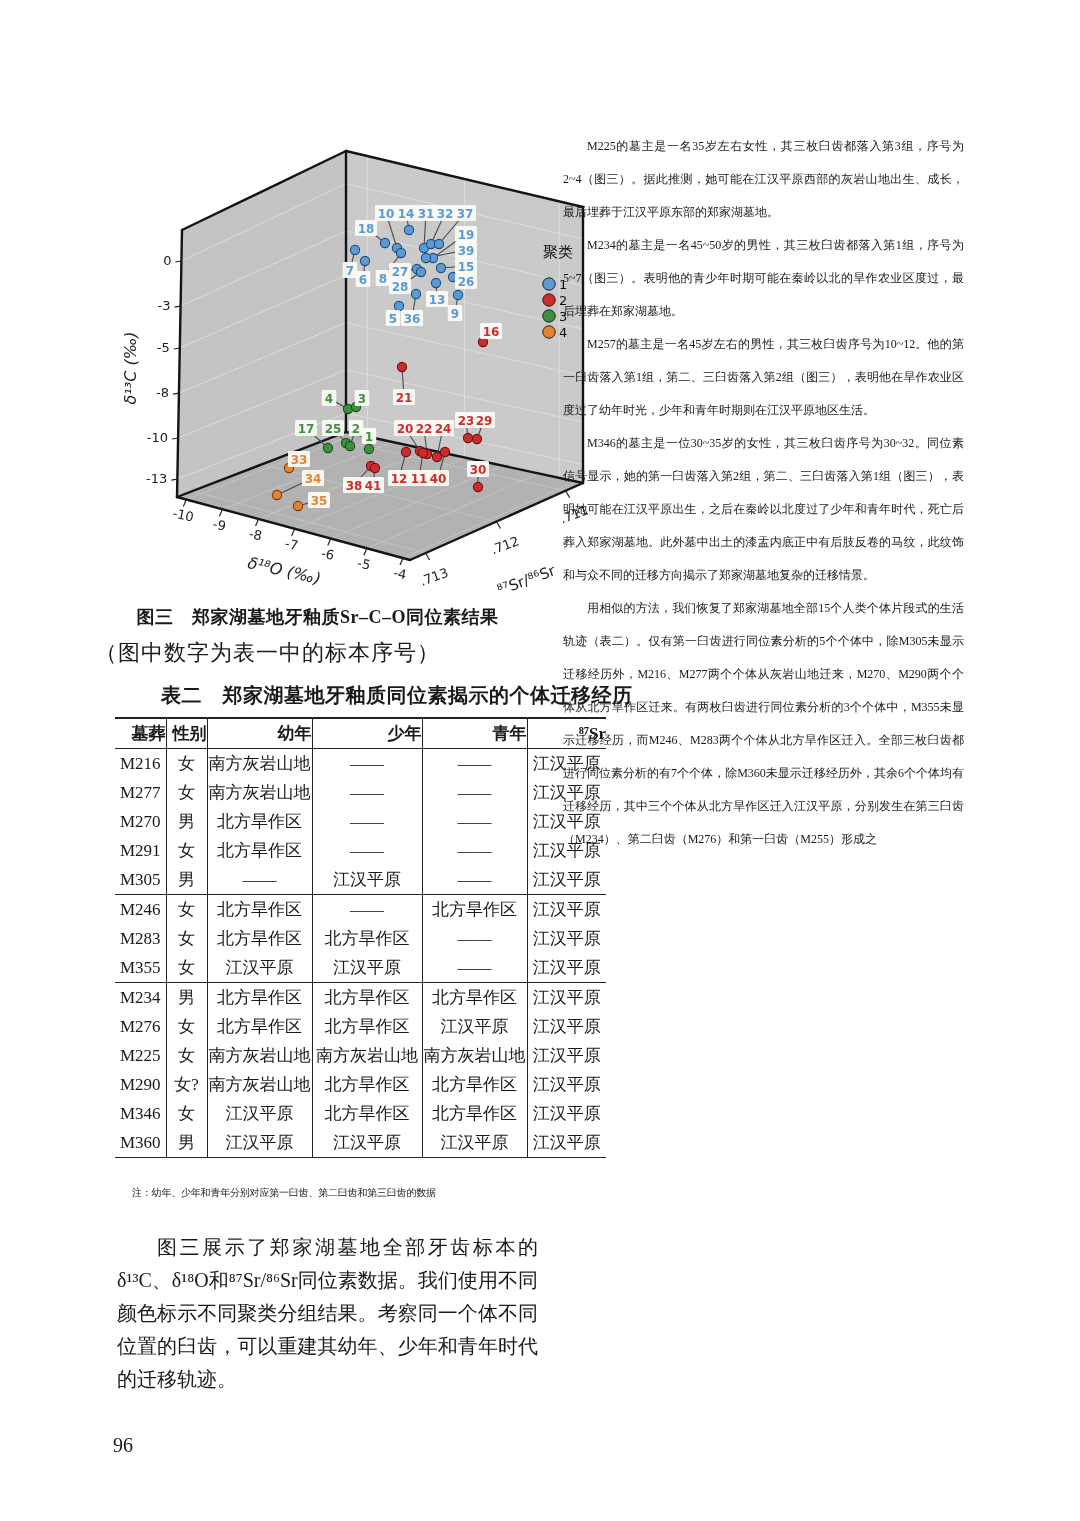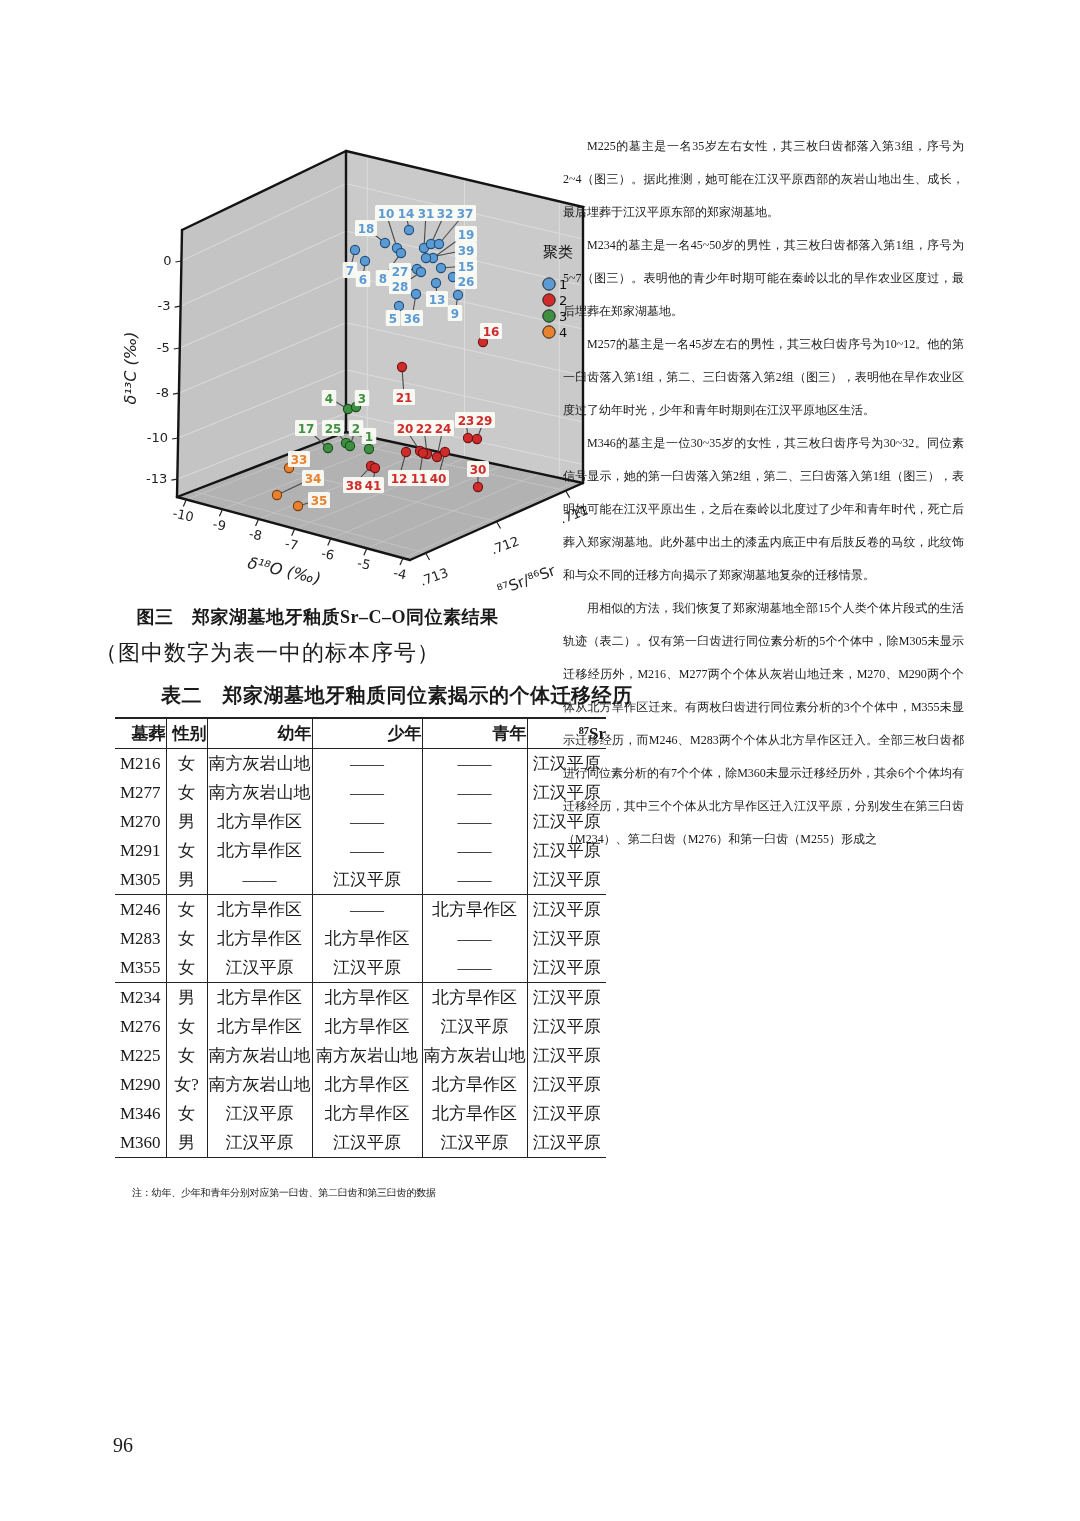--- a/index.html
+++ b/index.html
@@ -463,20 +463,21 @@
             <td>江汉平原</td>
             <td>江汉平原</td>
             <td>江汉平原</td>
           </tr>
         </tbody>
     </table>
   </div>
 
   <div class="table-note">注：幼年、少年和青年分别对应第一臼齿、第二臼齿和第三臼齿的数据</div>
 
+  <div class="left-para">图三展示了郑家湖墓地全部牙齿标本的δ¹³C、δ¹⁸O和⁸⁷Sr/⁸⁶Sr同位素数据。我们使用不同颜色标示不同聚类分组结果。考察同一个体不同位置的臼齿，可以重建其幼年、少年和青年时代的迁移轨迹。</div>
 
   <div class="right-col">
     <p>M225的墓主是一名35岁左右女性，其三枚臼齿都落入第3组，序号为2~4（图三）。据此推测，她可能在江汉平原西部的灰岩山地出生、成长，最后埋葬于江汉平原东部的郑家湖墓地。</p>
     <p>M234的墓主是一名45~50岁的男性，其三枚臼齿都落入第1组，序号为5~7（图三）。表明他的青少年时期可能在秦岭以北的旱作农业区度过，最后埋葬在郑家湖墓地。</p>
     <p>M257的墓主是一名45岁左右的男性，其三枚臼齿序号为10~12。他的第一臼齿落入第1组，第二、三臼齿落入第2组（图三），表明他在旱作农业区度过了幼年时光，少年和青年时期则在江汉平原地区生活。</p>
     <p>M346的墓主是一位30~35岁的女性，其三枚臼齿序号为30~32。同位素信号显示，她的第一臼齿落入第2组，第二、三臼齿落入第1组（图三），表明她可能在江汉平原出生，之后在秦岭以北度过了少年和青年时代，死亡后葬入郑家湖墓地。此外墓中出土的漆盂内底正中有后肢反卷的马纹，此纹饰和与众不同的迁移方向揭示了郑家湖墓地复杂的迁移情景。</p>
     <p>用相似的方法，我们恢复了郑家湖墓地全部15个人类个体片段式的生活轨迹（表二）。仅有第一臼齿进行同位素分析的5个个体中，除M305未显示迁移经历外，M216、M277两个个体从灰岩山地迁来，M270、M290两个个体从北方旱作区迁来。有两枚臼齿进行同位素分析的3个个体中，M355未显示迁移经历，而M246、M283两个个体从北方旱作区迁入。全部三枚臼齿都进行同位素分析的有7个个体，除M360未显示迁移经历外，其余6个个体均有迁移经历，其中三个个体从北方旱作区迁入江汉平原，分别发生在第三臼齿（M234）、第二臼齿（M276）和第一臼齿（M255）形成之</p>
   </div>
 
   <div class="page-num">96</div>

